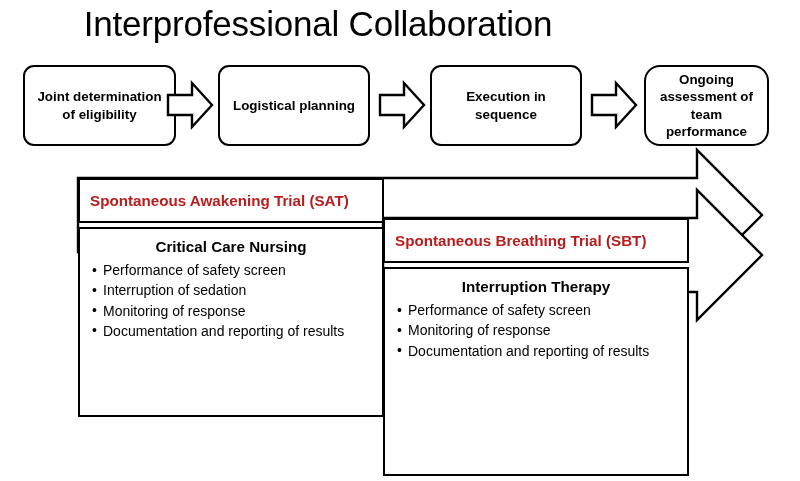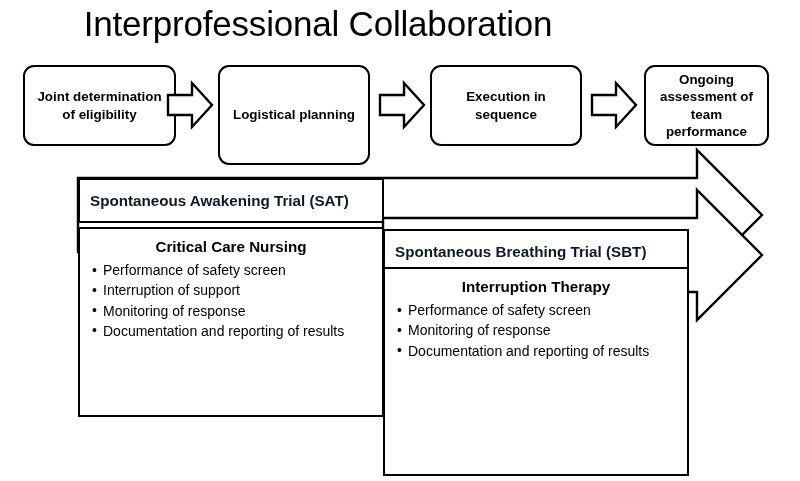--- a/index.html
+++ b/index.html
@@ -63,21 +63,21 @@
     pointer-events: none;
   }
   .trial-header {
     position: absolute;
     background: #ffffff;
     border: 2.2px solid #000000;
     display: flex;
     align-items: center;
     font-weight: bold;
     font-size: 15.2px;
-    color: #0f172a;
+    color: #b91c1c;
     padding-left: 10px;
   }
   .trial-body {
     position: absolute;
     background: #ffffff;
     border: 2.2px solid #000000;
   }
   .trial-body-title {
     text-align: center;
     font-weight: bold;
@@ -117,66 +117,66 @@
   <div class="proc-box" style="left:23px; top:65px; width:153px; height:81px;">
     <span>Joint determination of eligibility</span>
   </div>
 
   <div class="chev" style="left:166px; top:79px; width:48px; height:52px;">
     <svg width="48" height="52" viewBox="0 0 48 52">
       <path d="M2,16 L26,16 L26,4 L46,26 L26,48 L26,36 L2,36 Z" fill="#ffffff" stroke="#000000" stroke-width="2.4" stroke-linejoin="miter"></path>
     </svg>
   </div>
 
-  <div class="proc-box" style="left:218px; top:65px; width:152px; height:100px;">
+  <div class="proc-box" style="left:218px; top:65px; width:152px; height:81px;">
     <span>Logistical planning</span>
   </div>
 
   <div class="chev" style="left:378px; top:79px; width:48px; height:52px;">
     <svg width="48" height="52" viewBox="0 0 48 52">
       <path d="M2,16 L26,16 L26,4 L46,26 L26,48 L26,36 L2,36 Z" fill="#ffffff" stroke="#000000" stroke-width="2.4" stroke-linejoin="miter"></path>
     </svg>
   </div>
 
   <div class="proc-box" style="left:430px; top:65px; width:152px; height:81px;">
     <span>Execution in sequence</span>
   </div>
 
   <div class="chev" style="left:590px; top:79px; width:48px; height:52px;">
     <svg width="48" height="52" viewBox="0 0 48 52">
       <path d="M2,16 L26,16 L26,4 L46,26 L26,48 L26,36 L2,36 Z" fill="#ffffff" stroke="#000000" stroke-width="2.4" stroke-linejoin="miter"></path>
     </svg>
   </div>
 
-  <div class="proc-box" style="left:644px; top:65px; width:125px; height:81px;">
+  <div class="proc-box" style="left:644px; top:65px; width:125px; height:81px;border-radius:16px;">
     <span>Ongoing assessment of team performance</span>
   </div>
 
   <svg id="big-arrows" viewBox="0 0 800 481">
 
     <path d="M78,178 L697,178 L697,150 L762,215 L697,280 L697,252 L78,252 Z" fill="#ffffff" stroke="#000000" stroke-width="2.4" stroke-linejoin="miter"></path>
 
     <path d="M383,218 L697,218 L697,190 L762,255 L697,320 L697,292 L383,292 Z" fill="#ffffff" stroke="#000000" stroke-width="2.4" stroke-linejoin="miter"></path>
   </svg>
 
   <div class="trial-header" style="left:78px; top:178px; width:306px; height:45px;">
     <span>Spontaneous Awakening Trial (SAT)</span>
   </div>
 
   <div class="trial-body" style="left:78px; top:227px; width:306px; height:190px;">
     <div class="trial-body-title">Critical Care Nursing</div>
     <ul class="bullets">
       <li>Performance of safety screen</li>
-      <li>Interruption of support</li>
+      <li>Interruption of sedation</li>
       <li>Monitoring of response</li>
       <li>Documentation and reporting of results</li>
     </ul>
   </div>
 
-  <div class="trial-header" style="left:383px; top:229px; width:306px; height:45px;">
+  <div class="trial-header" style="left:383px; top:218px; width:306px; height:45px;">
     <span>Spontaneous Breathing Trial (SBT)</span>
   </div>
 
   <div class="trial-body" style="left:383px; top:267px; width:306px; height:209px;">
     <div class="trial-body-title">Interruption Therapy</div>
     <ul class="bullets">
       <li>Performance of safety screen</li>
       <li>Monitoring of response</li>
       <li>Documentation and reporting of results</li>
     </ul>

